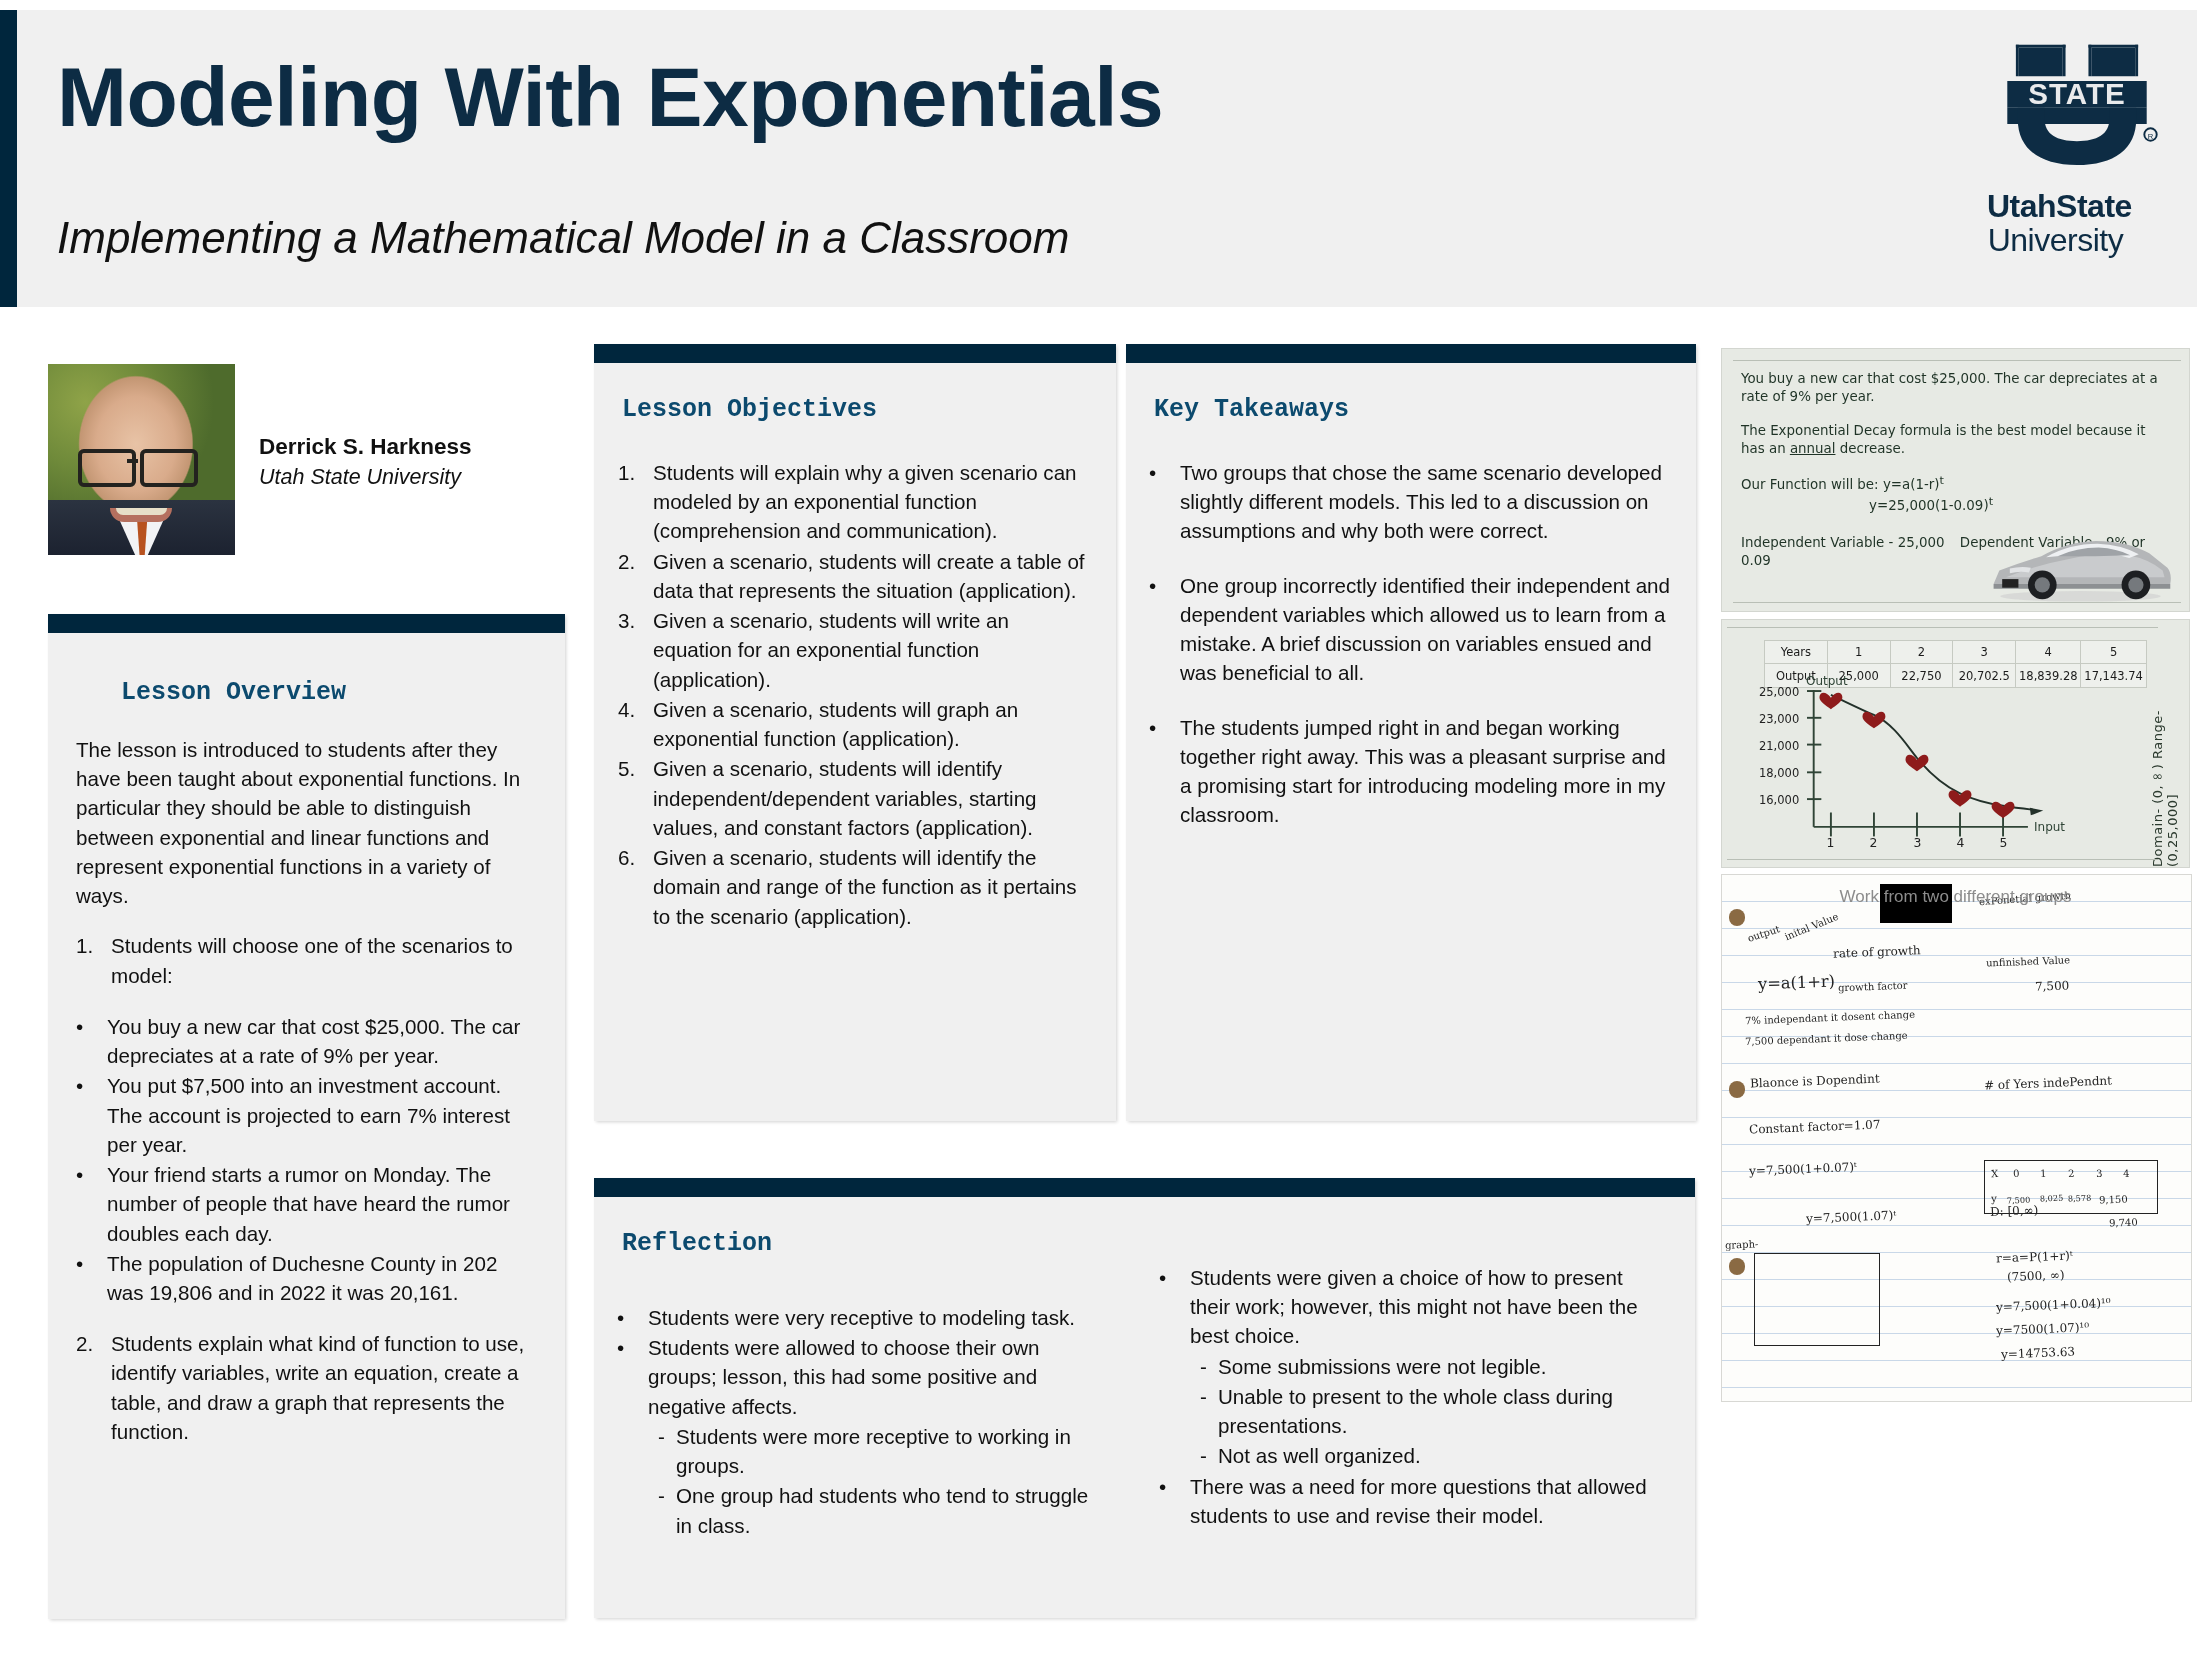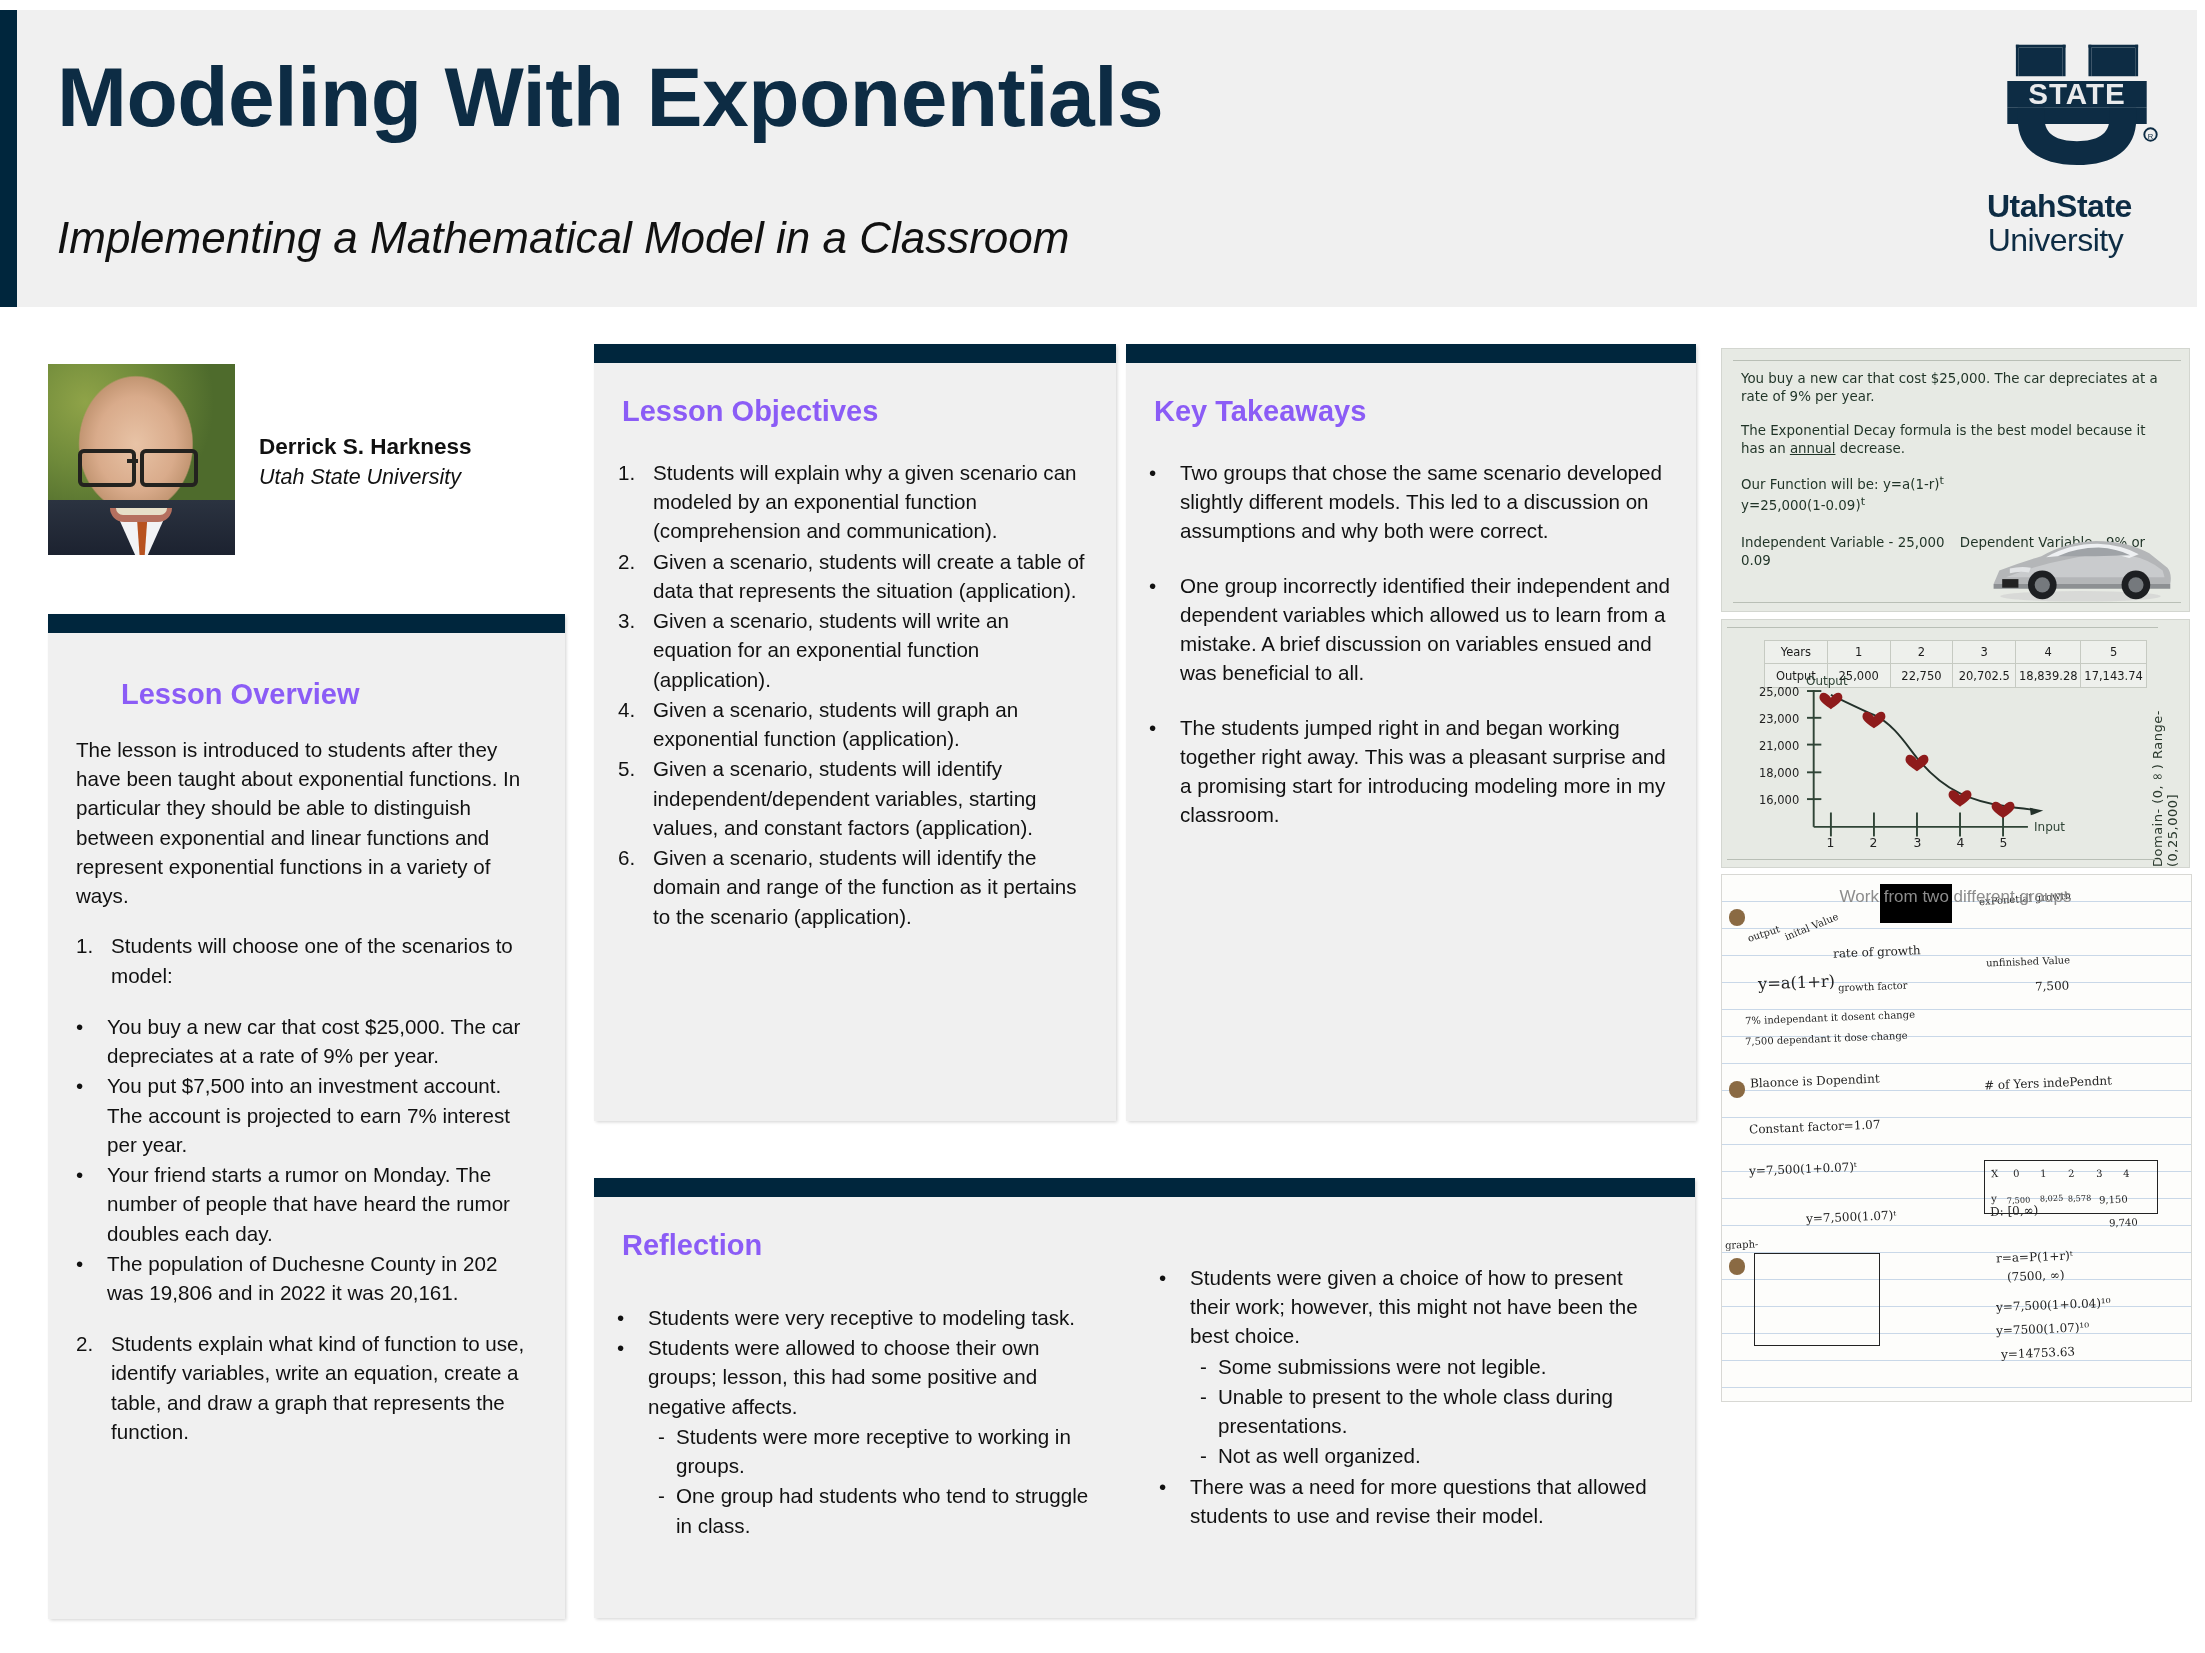--- a/index.html
+++ b/index.html
@@ -39,22 +39,22 @@
     font-size:32px;font-weight:bold;color:#0d2c44;line-height:1.02;
     text-align:left;letter-spacing:-0.5px;}
   .logo-word2{position:absolute;left:6.7px;top:185px;width:178px;
     font-size:32px;font-weight:400;color:#0d2c44;line-height:1.02;
     text-align:left;letter-spacing:-0.5px;}
   
   .panel{position:absolute;background:#f0f0f0;box-sizing:border-box;
     box-shadow:1.9px 1.9px 3.4px rgba(0,0,0,0.18);}
   .panel-bar{position:absolute;left:0;top:0;width:100%;height:19px;background:#00263d;}
   .panel-title{
-    position:absolute;font-size:29px;font-weight:bold;color:#8b5cf6;
-    line-height:1.0;}
+    position:absolute;font-size:25px;font-weight:bold;color:#0c4a6e;
+    line-height:1.0;font-family:Liberation Mono, monospace;}
   .body-txt{font-size:20.6px;line-height:1.42;color:#111;}
   .li{display:flex;margin-bottom:1px;}
   .li .mk{flex:0 0 auto;width:31px;text-align:left;}
   .li .mk.num{width:35px;}
   .li .mk.dash{width:29px;text-align:center;}
   .li .tx{flex:1 1 auto;}
   .sublist{margin-left:30px;}
   .gap{height:21px;}
   
   .author-block{position:absolute;left:48px;top:364px;width:507px;height:201px;}
@@ -323,21 +323,21 @@
 
 <div class="imgcol">
 
   <div class="slide" id="carslide">
     <div class="car-rule" style="top:10.5px;"></div>
     <div class="car-txt">You buy a new car that cost $25,000. The car depreciates at a rate of 9% per year.</div>
     <div style="height:16.3px"></div>
     <div class="car-txt"><span>The Exponential Decay formula is the best model because it has an </span><span style="text-decoration:underline">annual</span><span> decrease.</span></div>
     <div style="height:16.3px"></div>
     <div class="car-txt"><span>Our Function will be: </span><span>y=a(1-r)</span><sup>t</sup></div>
-    <div class="car-txt" style=""><span>y=25,000(1-0.09)</span><sup>t</sup></div>
+    <div class="car-txt" style="margin-left:128px"><span>y=25,000(1-0.09)</span><sup>t</sup></div>
     <div style="height:19px"></div>
     <div class="car-txt"><span>Independent Variable - 25,000</span><span style="display:inline-block;width:15.3px"></span><span>Dependent Variable - 9% or 0.09</span></div>
     <div class="car-rule" style="bottom:8.6px;"></div>
     <svg class="car-img" viewBox="0 0 400 180">
       <ellipse cx="200" cy="166" rx="168" ry="11" fill="#cfcfcf" opacity=".65"></ellipse>
       <path d="M18 140 L30 112 Q70 96 118 82 Q170 52 232 50 Q298 50 344 76 L382 106 Q392 118 388 140 Z" fill="#b4b6b8"></path>
       <path d="M44 126 Q110 100 176 88 Q244 72 300 80 Q344 88 372 112 L376 126 Z" fill="#c9cbcd"></path>
       <path d="M128 84 Q176 56 236 56 Q286 58 322 78 L302 86 Q250 70 196 78 Z" fill="#eef0f2"></path>
       <path d="M152 82 Q192 64 238 64 Q276 66 304 80 L230 82 Z" fill="#9fa3a7"></path>
       <path d="M18 140 h370 v10 H18 z" fill="#8d9093"></path>

